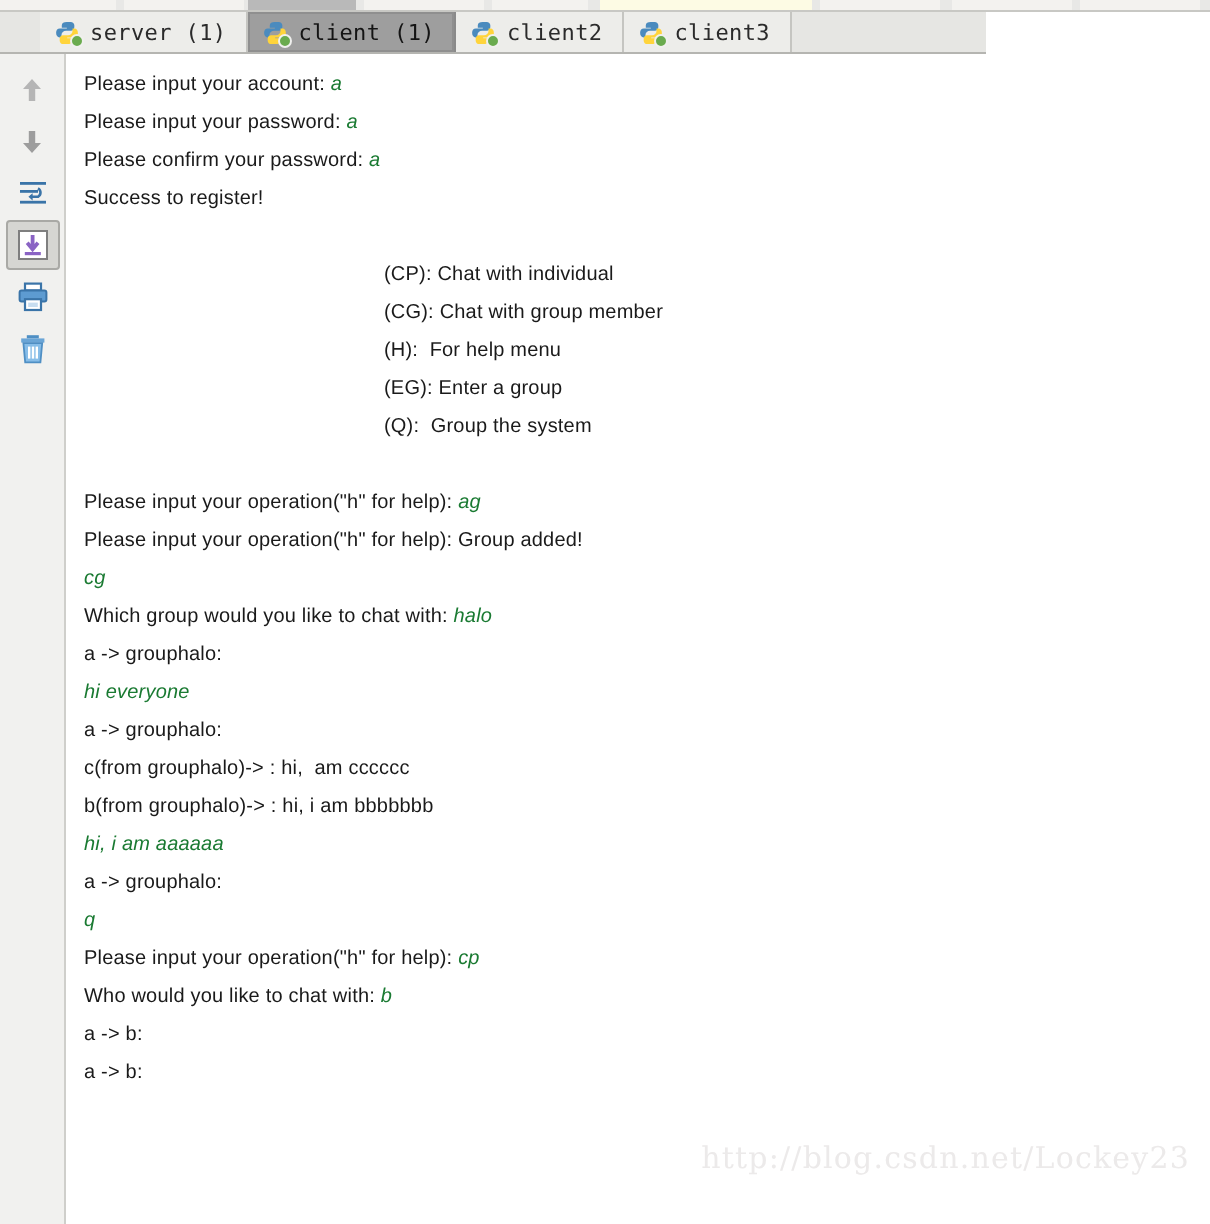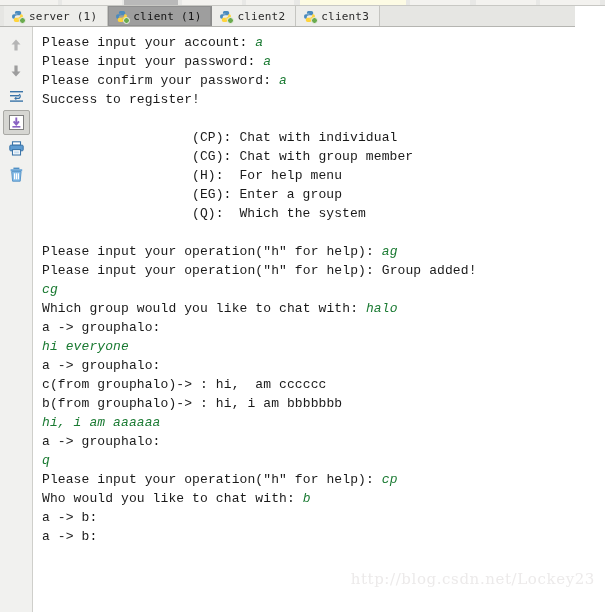--- a/index.html
+++ b/index.html
@@ -42,28 +42,28 @@
     position: absolute;
     top: 0;
     height: 6px;
     background: #fdfbe4;
   }
 
   
   .tab-bar {
     position: absolute;
     top: 6px; left: 0;
-    width: 575px;
+    width: 493px;
     height: 21px;
     background: #e6e6e3;
     border-bottom: 1px solid #b5b5b1;
     box-sizing: border-box;
     display: flex;
     align-items: stretch;
-    padding-left: 4px;
+    padding-left: 20px;
     justify-content: space-between;
   }
   .tab {
     display: flex;
     align-items: center;
     gap: 5px;
     padding: 0 10px 0 7px;
     font-family: "DejaVu Sans Mono", monospace;
     font-size: 11px;
     color: #2b2b2b;
@@ -138,22 +138,22 @@
     top: 27px;
     left: 34px;
     right: 0;
     bottom: 0;
     background: #ffffff;
     overflow: hidden;
     padding: 6px 0 0 8px;
     box-sizing: border-box;
   }
   .line {
-    font-family: Liberation Mono, monospace;
-    font-size: 13px;
+    font-family: Liberation Sans, sans-serif;
+    font-size: 10px;
     line-height: 19px;
     color: #1a1a1a;
     white-space: pre;
     letter-spacing: 0.1px;
   }
   .line.menu { padding-left: 150px; }
   .line.blank { color: transparent; }
   .inp {
     color: #1a7a32;
     font-style: italic;
@@ -296,21 +296,21 @@
 <div class="console" id="console-lines">
     <div class="line"><span>Please input your account: </span><span class="inp">a</span></div>
     <div class="line"><span>Please input your password: </span><span class="inp">a</span></div>
     <div class="line"><span>Please confirm your password: </span><span class="inp">a</span></div>
     <div class="line">Success to register!</div>
     <div class="line blank">&nbsp;</div>
     <div class="line menu">(CP): Chat with individual</div>
     <div class="line menu">(CG): Chat with group member</div>
     <div class="line menu">(H):  For help menu</div>
     <div class="line menu">(EG): Enter a group</div>
-    <div class="line menu">(Q):  Which the system</div>
+    <div class="line menu">(Q):  Group the system</div>
     <div class="line blank">&nbsp;</div>
     <div class="line"><span>Please input your operation("h" for help): </span><span class="inp">ag</span></div>
     <div class="line">Please input your operation("h" for help): Group added!</div>
     <div class="line"><span class="out-green">cg</span></div>
     <div class="line"><span>Which group would you like to chat with: </span><span class="inp">halo</span></div>
     <div class="line">a -&gt; grouphalo:</div>
     <div class="line"><span class="out-green">hi everyone</span></div>
     <div class="line">a -&gt; grouphalo:</div>
     <div class="line">c(from grouphalo)-&gt; : hi,  am cccccc</div>
     <div class="line">b(from grouphalo)-&gt; : hi, i am bbbbbbb</div>

